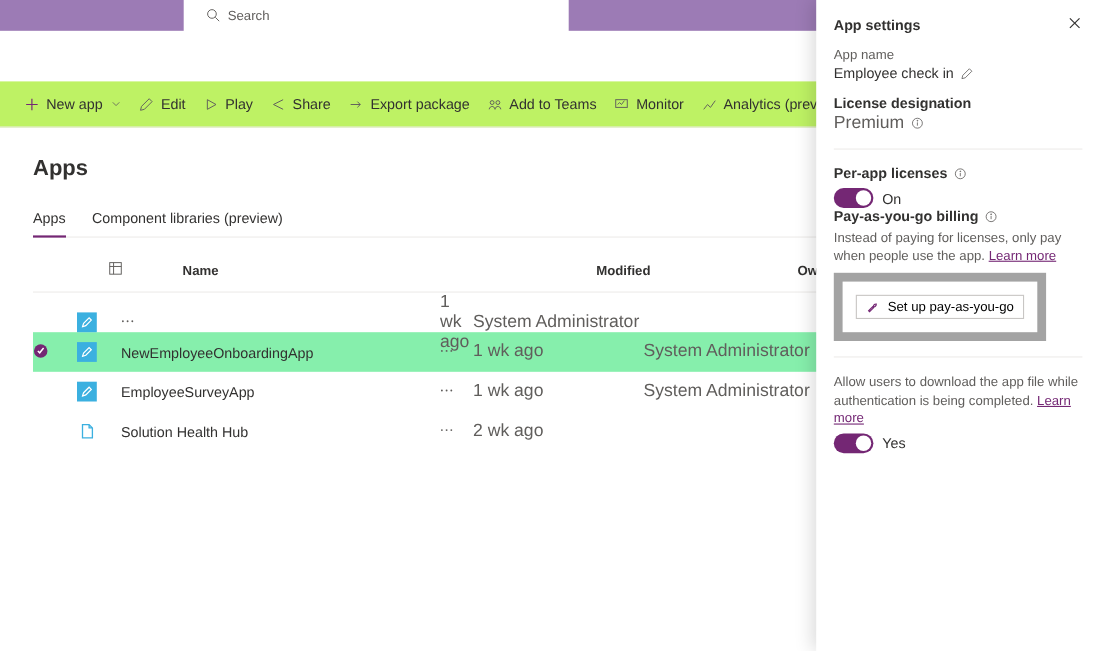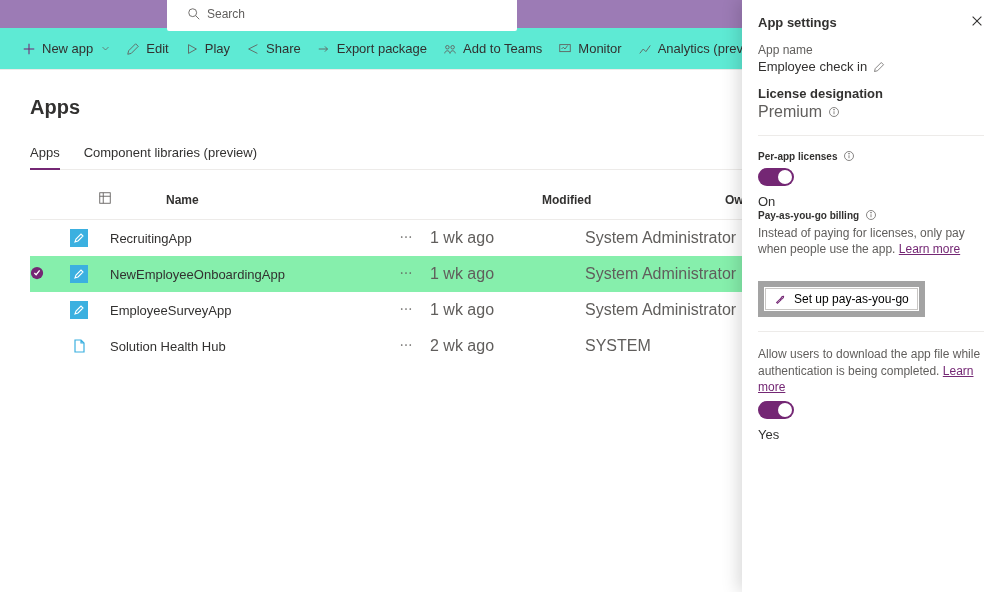--- a/index.html
+++ b/index.html
@@ -43,28 +43,29 @@
     font-size: 10px;
     gap: 6px;
     opacity: 0.95;
   }
   .env-area .env-text { display:flex; flex-direction:column; line-height:1.1;}
   .env-area svg { width:16px; height:16px; }
 
   
   .command-bar {
     height: 42px;
-    background: #5eead4;
+    background: #bef264;
     border-bottom: 1px solid #edebe9;
     display: flex;
     align-items: center;
     padding: 0 22px;
     gap: 16px;
     color: #323130;
     font-size: 13px;
+    margin-top: 46px;
   }
   .cmd {
     display: flex;
     align-items: center;
     gap: 6px;
     cursor: pointer;
   }
   .cmd svg { width: 14px; height: 14px; color: #605e5c; }
   .cmd.newapp svg { color: #742774;}
   .cmd .chev { width: 9px; height: 9px; margin-left:2px;}
@@ -152,50 +153,50 @@
     justify-content: space-between;
   }
   .panel-head h2 { font-size:13px; font-weight:600;}
   .panel-head .close svg { width:14px; height:14px; color:#323130;}
   .panel .label { font-size:12px; color:#605e5c; margin-top:12px;}
   .panel .value-row { display:flex; align-items:center; gap:6px; margin-top:2px;}
   .panel .value-row svg { width:12px; height:12px; color:#605e5c;}
   .panel .bold { font-weight:600; font-size:13px; color:#323130;}
   .panel hr { border:none; border-top:1px solid #edebe9; margin:14px 0;}
   .panel .section-title {
-    font-weight:600; font-size:10px;
+    font-weight:600; font-size:13px;
     display:flex; align-items:center; gap:6px;text-align:right;
   }
   .panel .section-title svg.info { width:12px; height:12px; color:#605e5c;}
   .toggle {
-    display:flex; gap:8px; margin-top:6px;flex-direction:column;
+    display:flex; align-items:center; gap:8px; margin-top:6px;
   }
   .toggle .switch {
     width:36px; height:18px; border-radius:10px;
     background:#742774; position:relative;
   }
   .toggle .switch::after{
     content:""; position:absolute; right:2px; top:2px;
     width:14px; height:14px; background:#fff; border-radius:50%;
   }
   .panel p.desc { font-size:12px; color:#605e5c; margin-top:4px; line-height:1.35;}
   .panel a { color:#742774; text-decoration:underline;}
   .setup-btn {
     display:inline-flex; align-items:center; gap:6px;
     margin-top:10px;
     border:1px solid #c8c6c4;
     padding:3px 8px; font-size:12px;
     background:#fff; cursor:pointer;
   }
   .setup-btn svg { width:14px; height:14px; color:#742774;}
   .highlight-box {
-    border:6px solid #a3a3a3;
+    border:8px solid #a3a3a3;
     display:inline-block;
-    padding:1px;
-    margin-top:24px;
+    padding:12px;
+    margin-top:8px;
   }
   .highlight-box .setup-btn { margin-top:0;}
 </style>
 </head>
 <body>
 
 <div class="top-header">
   <div class="search-box">
     <svg viewBox="0 0 16 16">
         <circle cx="6.5" cy="6.5" r="4.5" fill="none" stroke="currentColor" stroke-width="1"></circle>
@@ -306,21 +307,20 @@
     <div id="rows">
         <div class="trow">
           <div class="sel"></div>
           <div>
             <div class="app-ic canvas">
               <svg viewBox="0 0 10 10" fill="none" stroke="#fff" stroke-width="1.1">
                 <path d="M1 9l1-3 5-5 2 2-5 5-3 1z"></path>
               </svg>
             </div>
           </div>
-          <div>RecruitingApp</div>
           <div class="more"><svg viewBox="0 0 14 4" fill="#605e5c">
               <circle cx="2" cy="2" r="1"></circle>
               <circle cx="7" cy="2" r="1"></circle>
               <circle cx="12" cy="2" r="1"></circle>
             </svg></div>
           <div class="muted">1 wk ago</div>
           <div class="muted">System Administrator</div>
         </div>
         <div class="trow selected">
           <div class="sel"><svg viewBox="0 0 16 16" fill="#742774">
@@ -370,21 +370,20 @@
               </svg>
             </div>
           </div>
           <div>Solution Health Hub</div>
           <div class="more"><svg viewBox="0 0 14 4" fill="#605e5c">
               <circle cx="2" cy="2" r="1"></circle>
               <circle cx="7" cy="2" r="1"></circle>
               <circle cx="12" cy="2" r="1"></circle>
             </svg></div>
           <div class="muted">2 wk ago</div>
-          <div class="muted">SYSTEM</div>
         </div>
       </div>
   </div>
 </div>
 
 <div class="panel">
   <div class="panel-head">
     <h2>App settings</h2>
     <div class="close">
       <svg viewBox="0 0 16 16" stroke="currentColor" stroke-width="1.2">

